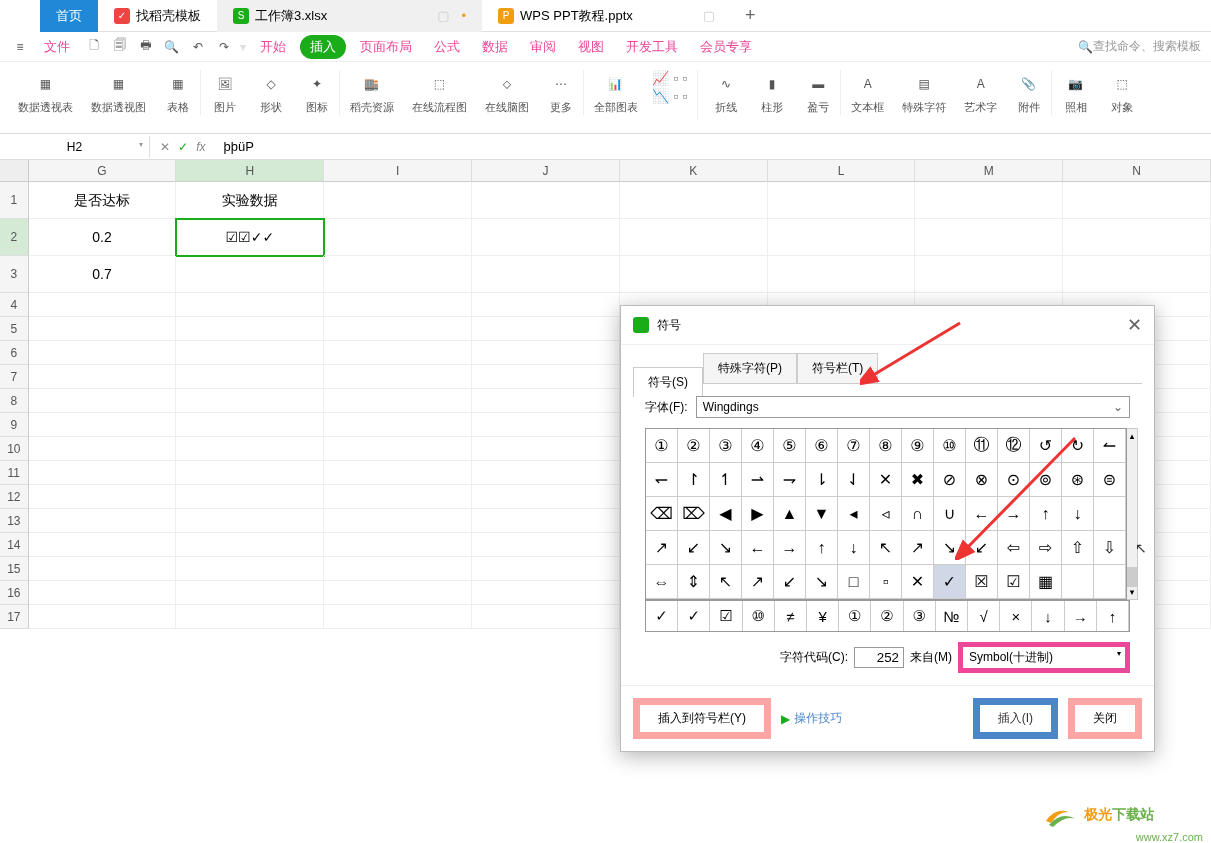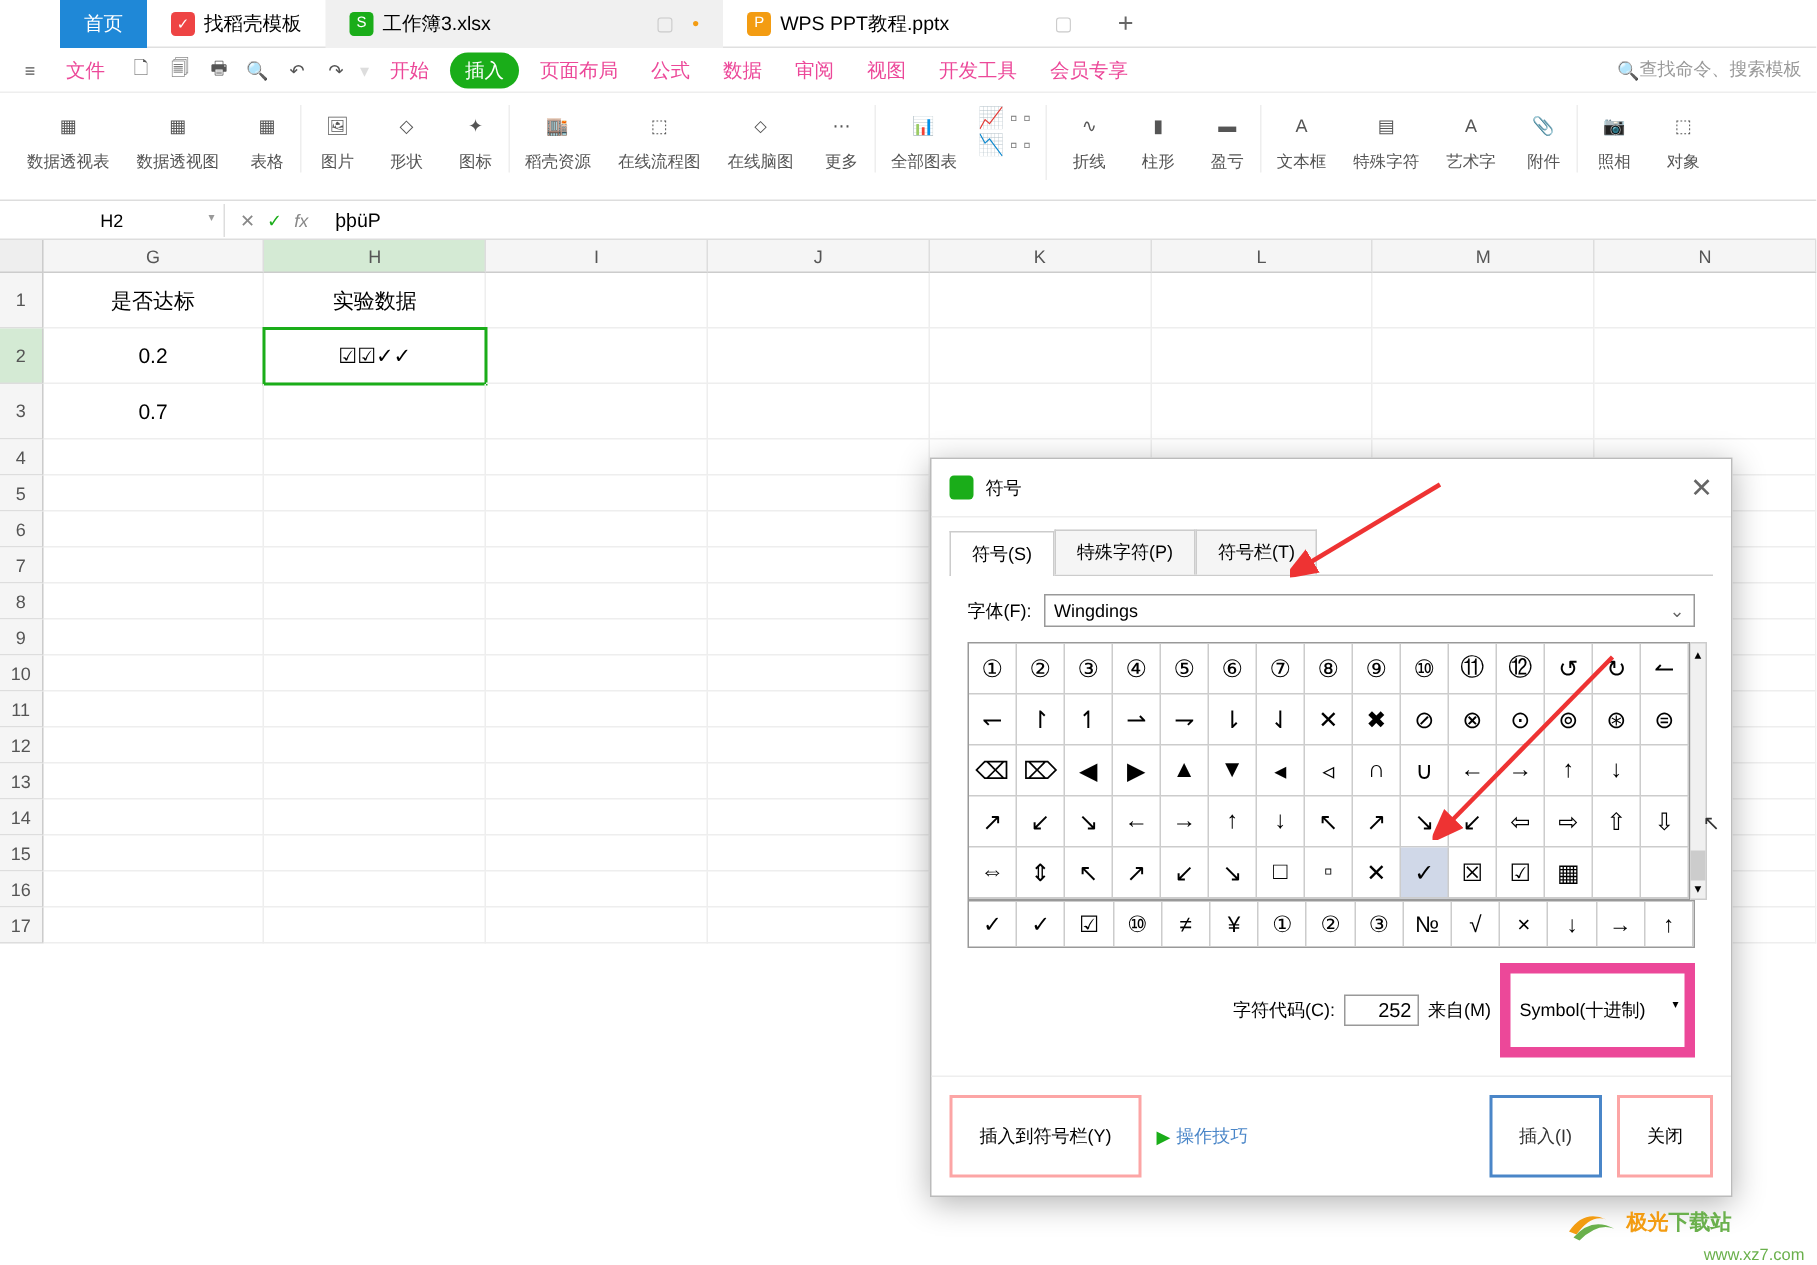--- a/index.html
+++ b/index.html
@@ -55,41 +55,41 @@
 .row.thin .row-h { line-height: 24px; }
 .row.thin .cell { line-height: 24px; }
 
 
 .dialog { position: absolute; left: 620px; top: 305px; width: 535px; background: #fff; border: 1px solid #bbb; box-shadow: 0 4px 20px rgba(0,0,0,0.3); }
 .dlg-title { display: flex; align-items: center; padding: 8px 12px; border-bottom: 1px solid #eee; }
 .dlg-title-icon { width: 16px; height: 16px; background: #1aad19; border-radius: 3px; margin-right: 8px; }
 .dlg-close { margin-left: auto; font-size: 18px; color: #666; cursor: pointer; }
 .dlg-tabs { display: flex; padding: 8px 12px 0; gap: 0; }
 .dlg-tab { padding: 6px 14px; border: 1px solid #ccc; background: #f5f5f5; font-size: 12px; cursor: pointer; border-bottom: none; }
-.dlg-tab.active { background: #fff; position: relative; top: 1px; }
+.dlg-tab.active { background: #fff; position: relative; top: 14px; }
 .dlg-body { padding: 12px; border-top: 1px solid #ccc; margin: 0 12px; }
 .font-row { display: flex; align-items: center; gap: 8px; margin-bottom: 10px; }
 .font-select { flex: 1; border: 1px solid #999; padding: 3px 6px; font-size: 12px; position: relative; }
 .font-select::after { content: "⌄"; position: absolute; right: 6px; color: #666; }
 .sym-grid-wrap { display: flex; }
 .sym-grid { border: 1px solid #999; }
 .sym-row { display: flex; }
 .sym-cell { width: 32px; height: 34px; border-right: 1px solid #ccc; border-bottom: 1px solid #ccc; display: flex; align-items: center; justify-content: center; font-size: 16px; cursor: pointer; }
 .sym-cell.sel { background: #d0d8e8; }
 .sym-scroll { width: 16px; background: #f0f0f0; border: 1px solid #ccc; border-left: none; display: flex; flex-direction: column; justify-content: space-between; align-items: center; padding: 2px 0; }
 .sym-scroll-thumb { width: 10px; height: 20px; background: #ccc; }
 .recent-label { margin: 10px 0 6px; font-size: 12px; }
 .recent-grid { display: flex; border: 1px solid #999; }
 .recent-cell { width: 35px; height: 30px; border-right: 1px solid #ccc; display: flex; align-items: center; justify-content: center; font-size: 15px; cursor: pointer; }
 .code-row { display: flex; align-items: center; justify-content: flex-end; gap: 6px; margin-top: 10px; font-size: 12px; }
 .code-input { width: 50px; border: 1px solid #999; padding: 2px 4px; text-align: right; }
-.from-select { width: 130px; border: 7px solid #ec4899; padding: 16px 6px; position: relative; }
+.from-select { width: 172px; border: 5px solid #ec4899; padding: 2px 6px; position: relative; }
 .from-select::after { content: "▾"; position: absolute; right: 4px; font-size: 8px; }
 .dlg-footer { display: flex; align-items: center; padding: 12px; border-top: 1px solid #eee; gap: 10px; }
-.btn { padding: 17px 18px; border: 2px solid #fca5a5; background: #fff; cursor: pointer; font-size: 12px; }
+.btn { padding: 5px 18px; border: 7px solid #fca5a5; background: #fff; cursor: pointer; font-size: 12px; }
 .btn.primary { border-color: #4a86c8; color: #333; }
 .link { color: #4a86c8; cursor: pointer; font-size: 12px; display: flex; align-items: center; gap: 4px; }
 
 
 .arrow { position: absolute; pointer-events: none; }
 
 
 .watermark { position: absolute; right: 0; bottom: 0; width: 170px; }
 .wm-text { font-size: 14px; }
 .wm-orange { color: #f39c12; font-weight: bold; }

